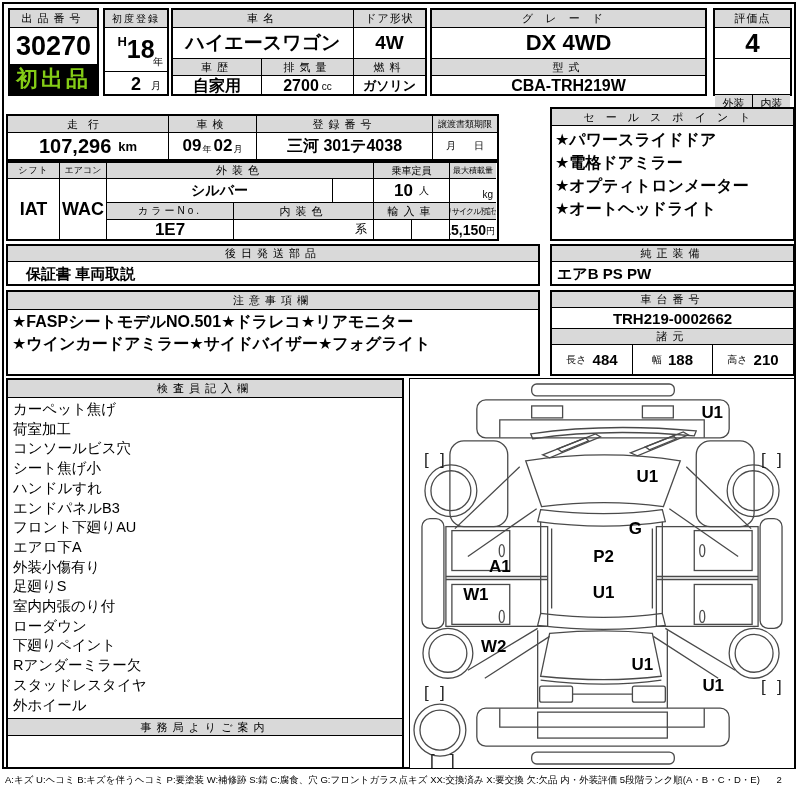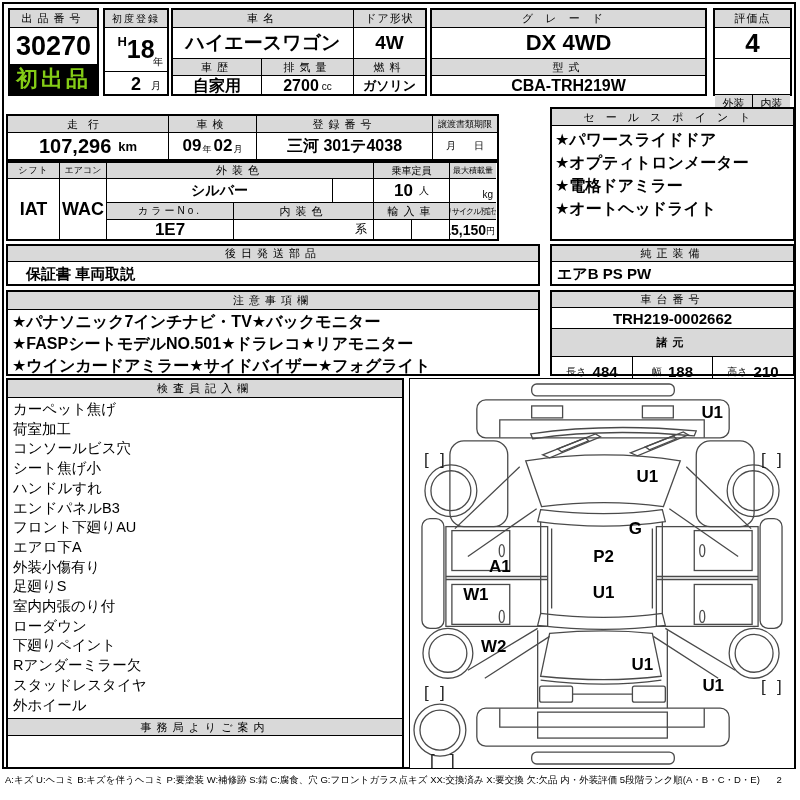--- a/index.html
+++ b/index.html
@@ -173,49 +173,48 @@
         <span class="u" style="font-size:9px;margin:4px 1px 0 0;">円</span>
       </div>
     </div>
   </div>
 </div>
 
 <div class="abs box" style="left:550px;top:107px;width:245px;height:134px;">
   <div class="hdr" style="height:17px;letter-spacing:11px;">セールスポイント</div>
   <div style="padding-top:2px;">
     <div class="sales-line">★パワースライドドア</div>
+    <div class="sales-line">★電格ドアミラー</div>
     <div class="sales-line">★オプティトロンメーター</div>
-    <div class="sales-line">★電格ドアミラー</div>
     <div class="sales-line">★オートヘッドライト</div>
   </div>
 </div>
 
 <div class="abs box" style="left:6px;top:244px;width:534px;height:42px;">
   <div class="hdr" style="height:16px;">後日発送部品</div>
   <div class="val left" style="height:24px;font-size:15px;padding-left:18px;">保証書 車両取説</div>
 </div>
 
 <div class="abs box" style="left:550px;top:244px;width:245px;height:42px;">
   <div class="hdr" style="height:16px;">純正装備</div>
   <div class="val left" style="height:24px;font-size:15px;padding-left:5px;">エアB PS PW</div>
 </div>
 
 <div class="abs box" style="left:6px;top:290px;width:534px;height:86px;">
   <div class="hdr" style="height:18px;">注意事項欄</div>
   <div style="padding-top:1px;">
-    <div class="bold-line">★パナソニック7インチナビ・TV★バックモニター</div>
     <div class="bold-line">★FASPシートモデルNO.501★ドラレコ★リアモニター</div>
     <div class="bold-line">★ウインカードアミラー★サイドバイザー★フォグライト</div>
   </div>
 </div>
 
 <div class="abs box" style="left:550px;top:290px;width:245px;height:86px;">
   <div class="hdr" style="height:16px;">車台番号</div>
   <div class="val cb" style="height:21px;font-size:15px;">TRH219-0002662</div>
-  <div class="hdr" style="height:28px;font-weight:bold;">諸元</div>
+  <div class="hdr" style="height:16px;">諸元</div>
   <div class="row" style="height:29px;">
     <div class="val" style="width:80px;">
       <span style="font-size:10px;font-weight:normal;margin-right:6px;">長さ</span>
       <span style="font-size:15px;">484</span>
     </div>
     <div class="val cl" style="width:80px;">
       <span style="font-size:10px;font-weight:normal;margin-right:6px;">幅</span>
       <span style="font-size:15px;">188</span>
     </div>
     <div class="val cl" style="width:81px;">

